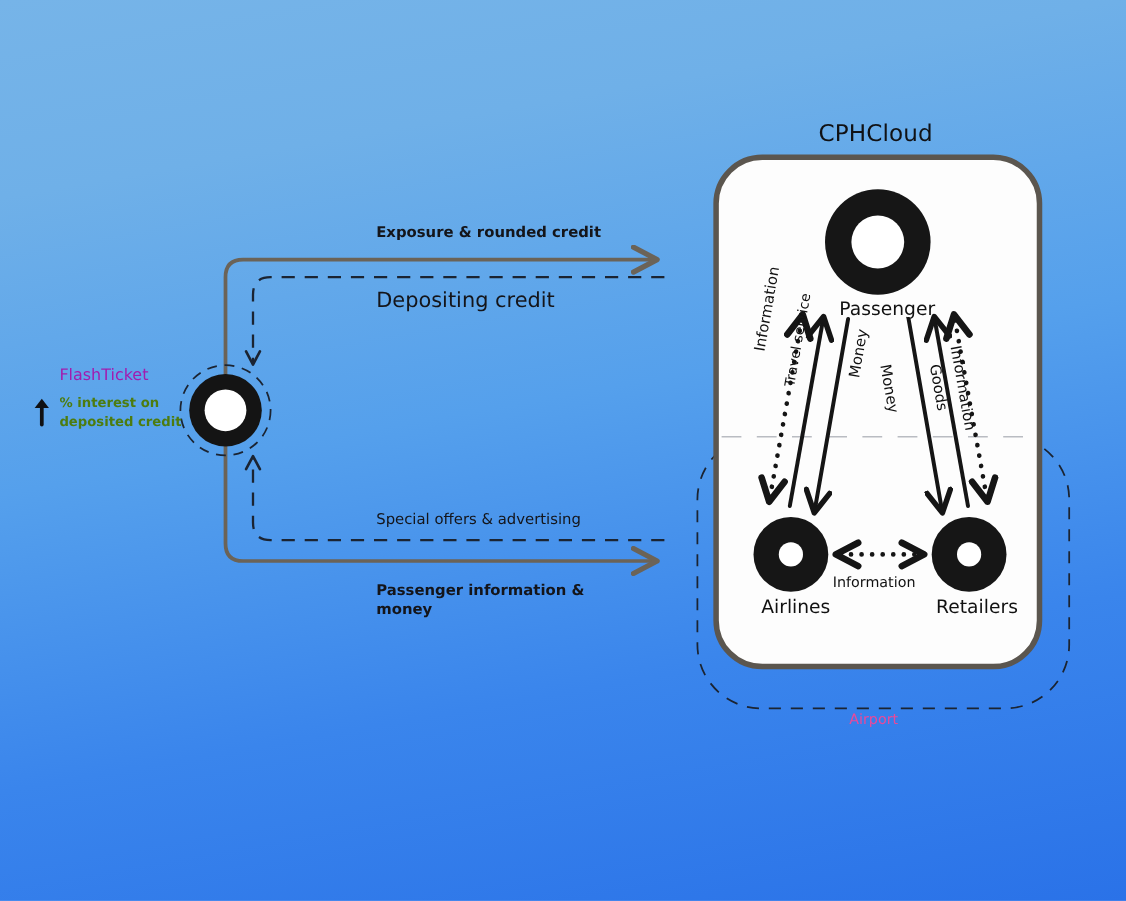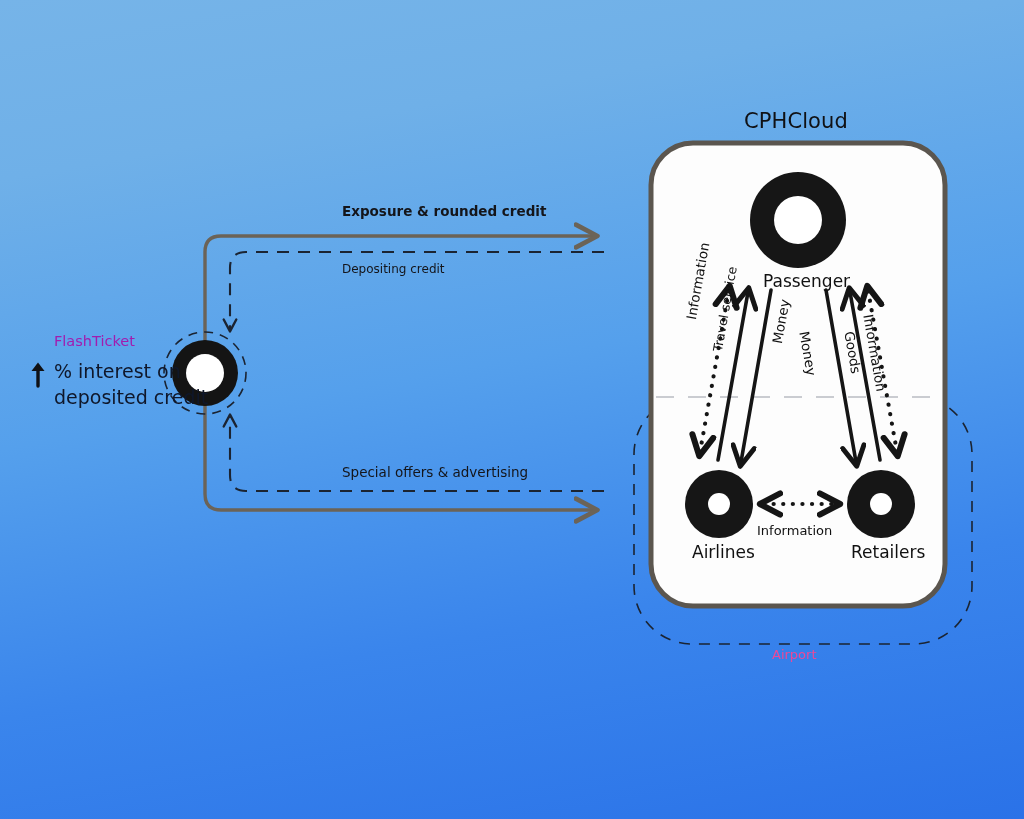--- a/index.html
+++ b/index.html
@@ -10,26 +10,26 @@
   }
   #stage{position:relative;width:936px;height:819px;}
   #svgroot{position:absolute;inset:0;width:1024px;height:819px;}
 
   .lbl{position:absolute;color:#14151a;font-weight:700;line-height:1.25;white-space:pre;}
 
   #cloud-title{left:744px;top:108px;font-size:21px;font-weight:400;color:#101114;letter-spacing:.1px;}
   #airport-label{left:772px;top:647px;font-size:13px;font-weight:400;color:#ec4899;}
 
   #lab-exposure{left:342px;top:203px;font-size:13.5px;text-align:right;}
-  #lab-depositing{left:342px;top:262px;font-size:12px;font-weight:400;}
+  #lab-depositing{left:342px;top:262px;font-size:19px;font-weight:400;}
   #lab-special{left:342px;top:464px;font-size:13.5px;font-weight:400;}
   #lab-passinfo{left:342px;top:529px;font-size:13.5px;}
 
   #flashticket-title{left:54px;top:332px;font-size:14.5px;font-weight:400;color:#a21caf;}
-  #interest-text{left:54px;top:358px;font-size:19px;font-weight:400;color:#0f172a;line-height:1.38;}
+  #interest-text{left:54px;top:358px;font-size:12px;font-weight:700;color:#4d7c0f;line-height:1.38;}
 
   .nodelabel{position:absolute;font-size:17px;font-weight:400;color:#111;white-space:nowrap;}
   #lab-passenger{left:763px;top:271px;}
   #lab-airlines{left:692px;top:542px;}
   #lab-retailers{left:851px;top:542px;}
   #lab-info-mid{left:757px;top:523px;font-size:13px;}
 
   .rotlabel{position:absolute;font-size:13.5px;font-weight:400;color:#111;white-space:nowrap;transform-origin:0 0;}
 </style>
 </head>
@@ -130,20 +130,22 @@
     </g>
   </svg>
 
   <div class="lbl" id="cloud-title">CPHCloud</div>
 
   <div class="lbl" id="airport-label">Airport</div>
 
   <div class="lbl" id="lab-exposure">Exposure &amp; rounded credit</div>
   <div class="lbl" id="lab-depositing">Depositing credit</div>
   <div class="lbl" id="lab-special">Special offers &amp; advertising</div>
+  <div class="lbl" id="lab-passinfo">Passenger information &amp;
+money</div>
 
   <div class="lbl" id="flashticket-title">FlashTicket</div>
   <div class="lbl" id="interest-text">% interest on
 deposited credit</div>
 
   <div class="nodelabel" id="lab-passenger">Passenger</div>
   <div class="nodelabel" id="lab-airlines">Airlines</div>
   <div class="nodelabel" id="lab-retailers">Retailers</div>
   <div class="nodelabel" id="lab-info-mid">Information</div>
 

